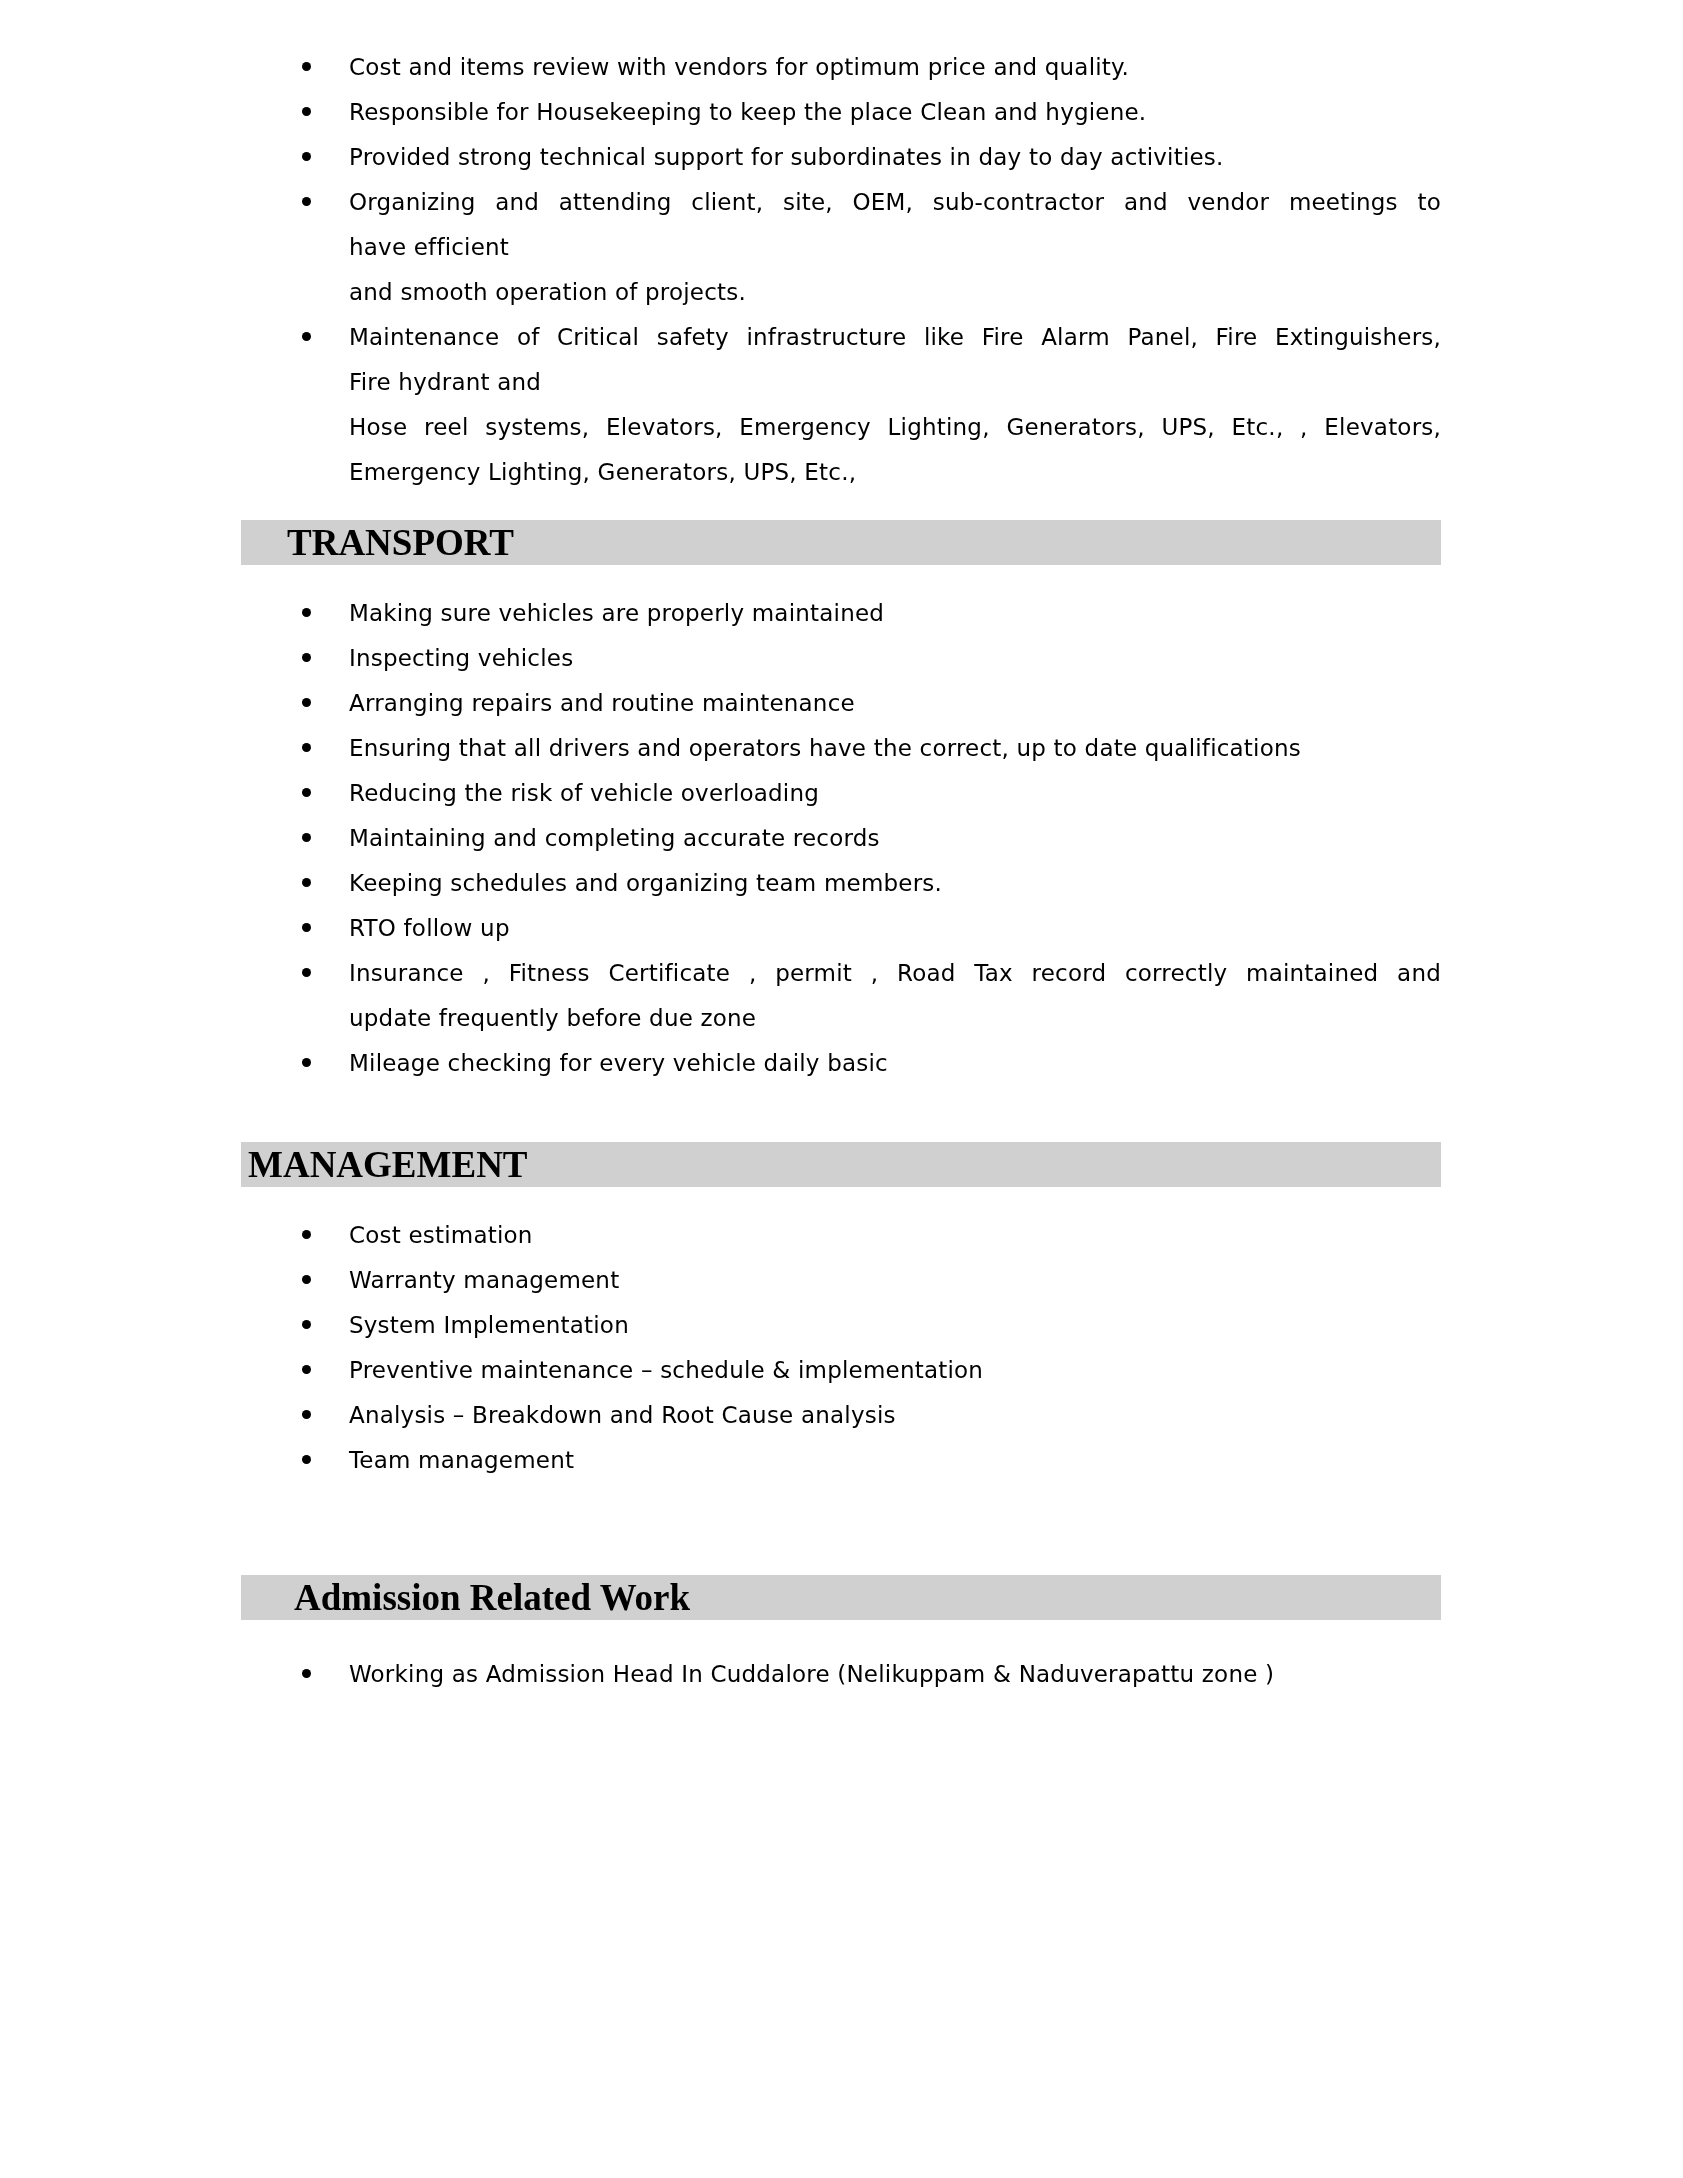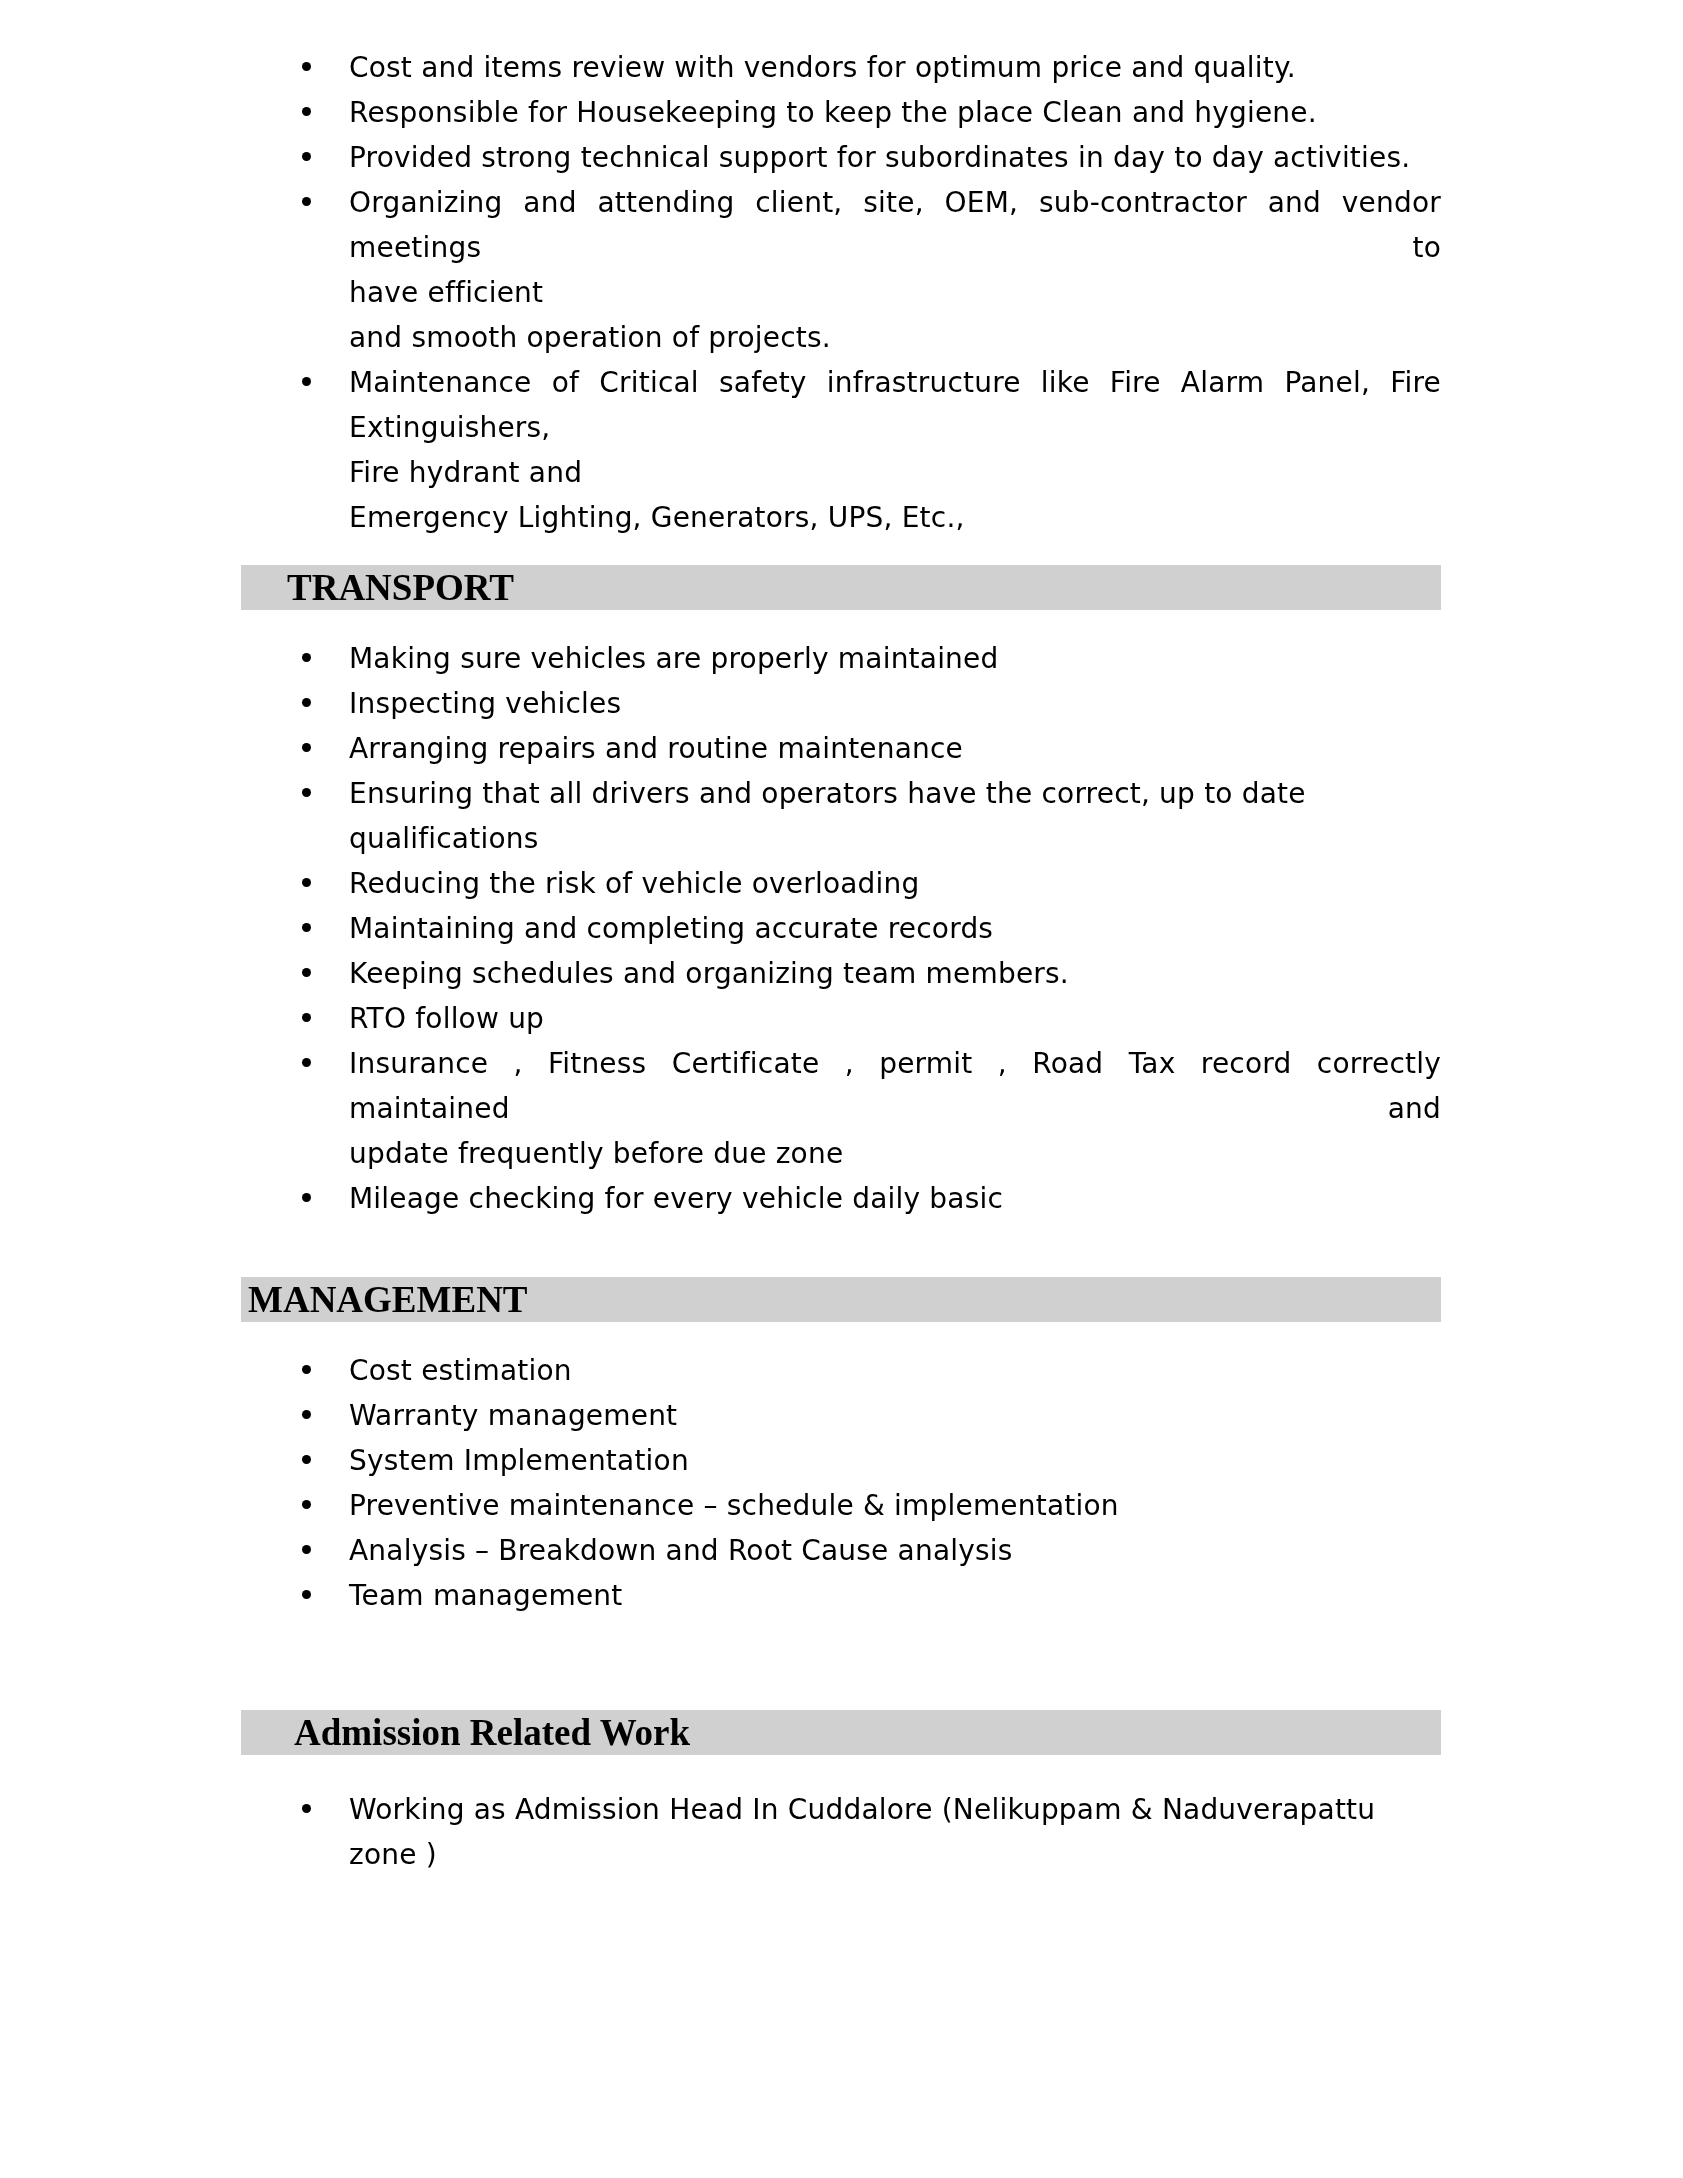--- a/index.html
+++ b/index.html
@@ -30,21 +30,21 @@
   li.item .dot {
     position: absolute;
     left: 61px;
     top: 17px;
     width: 9px;
     height: 9px;
     border-radius: 50%;
     background: #000000;
   }
   .line {
-    font-size: 28px;
+    font-size: 23px;
     line-height: 45px;
     text-align: left;
     letter-spacing: 0.2px;
   }
   .line.stretch {
     text-align: justify;
     text-align-last: justify;
   }
   .section-bar {
     height: 45px;
@@ -88,20 +88,21 @@
     <li class="item">
       <span class="dot"></span>
       <div class="line stretch">Organizing and attending client, site, OEM, sub-contractor and vendor meetings to</div>
       <div class="line">have efficient</div>
       <div class="line">and smooth operation of projects.</div>
     </li>
     <li class="item">
       <span class="dot"></span>
       <div class="line stretch">Maintenance of Critical safety infrastructure like Fire Alarm Panel, Fire Extinguishers,</div>
       <div class="line">Fire hydrant and</div>
+      <div class="line stretch">Hose reel systems, Elevators, Emergency Lighting, Generators, UPS, Etc., , Elevators,</div>
       <div class="line">Emergency Lighting, Generators, UPS, Etc.,</div>
     </li>
   </ul>
 
   <div class="section-bar indent-transport" id="bar-transport" style="background: rgb(208, 208, 208);">
     <span>TRANSPORT</span>
   </div>
   <ul class="list" id="list-transport">
     <li class="item">
       <span class="dot"></span>

